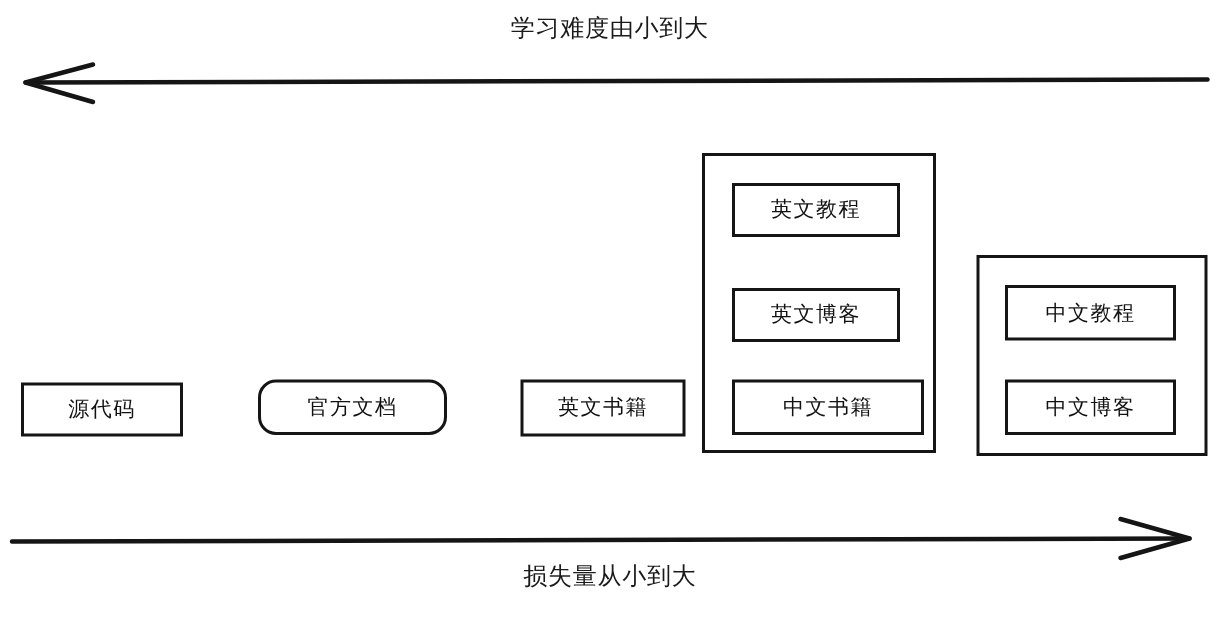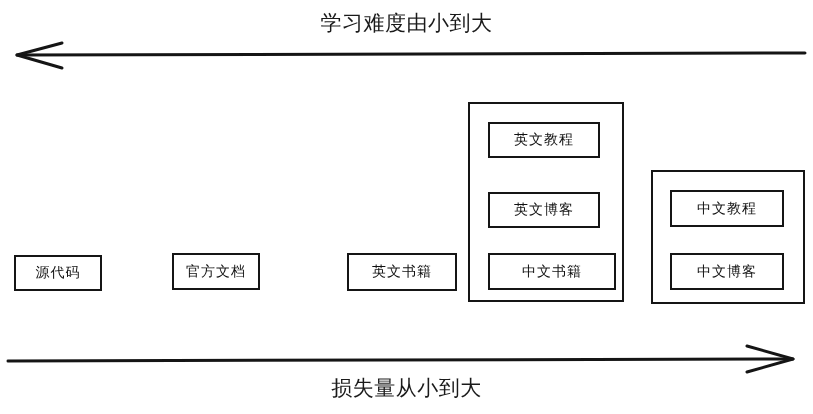--- a/index.html
+++ b/index.html
@@ -12,21 +12,21 @@
   }
   #canvas {
     position: relative;
     width: 813px;
     height: 414px;
     background: #ffffff;
     overflow: hidden;
   }
   .axis-label {
     position: absolute;
-    font-size: 21px;
+    font-size: 16px;
     color: #1a1a1a;
     white-space: nowrap;
     letter-spacing: 0.5px;
   }
   #top-label {
     left: 0;
     top: 9px;
     width: 813px;
     text-align: center;
   }
@@ -76,25 +76,25 @@
       <path d="M 17 55 L 805 53" stroke="#151515" stroke-width="3" fill="none" stroke-linecap="round"></path>
       <path d="M 17 55 L 62 43 M 17 55 L 62 68" stroke="#151515" stroke-width="3" fill="none" stroke-linecap="round"></path>
     </g>
 
     <g>
       <path d="M 8 361 L 793 359" stroke="#151515" stroke-width="3" fill="none" stroke-linecap="round"></path>
       <path d="M 793 359 L 747 346 M 793 359 L 747 372" stroke="#151515" stroke-width="3" fill="none" stroke-linecap="round"></path>
     </g>
   </svg>
 
-  <div class="node" style="left:14px; top:255px; width:88px; height:36px;">
+  <div class="node" style="left:14px; top:255px; width:108px; height:36px;">
     <span>源代码</span>
   </div>
 
-  <div class="node" style="left:172px; top:253px; width:88px; height:37px;">
+  <div class="node" style="left:172px; top:253px; width:126px; height:37px;border-radius:12px;">
     <span>官方文档</span>
   </div>
 
   <div class="node" style="left:347px; top:253px; width:110px; height:38px;">
     <span>英文书籍</span>
   </div>
 
   <div class="group-box" style="left:468px; top:102px; width:156px; height:200px;"></div>
   <div class="node" style="left:488px; top:122px; width:112px; height:36px;">
     <span>英文教程</span>

